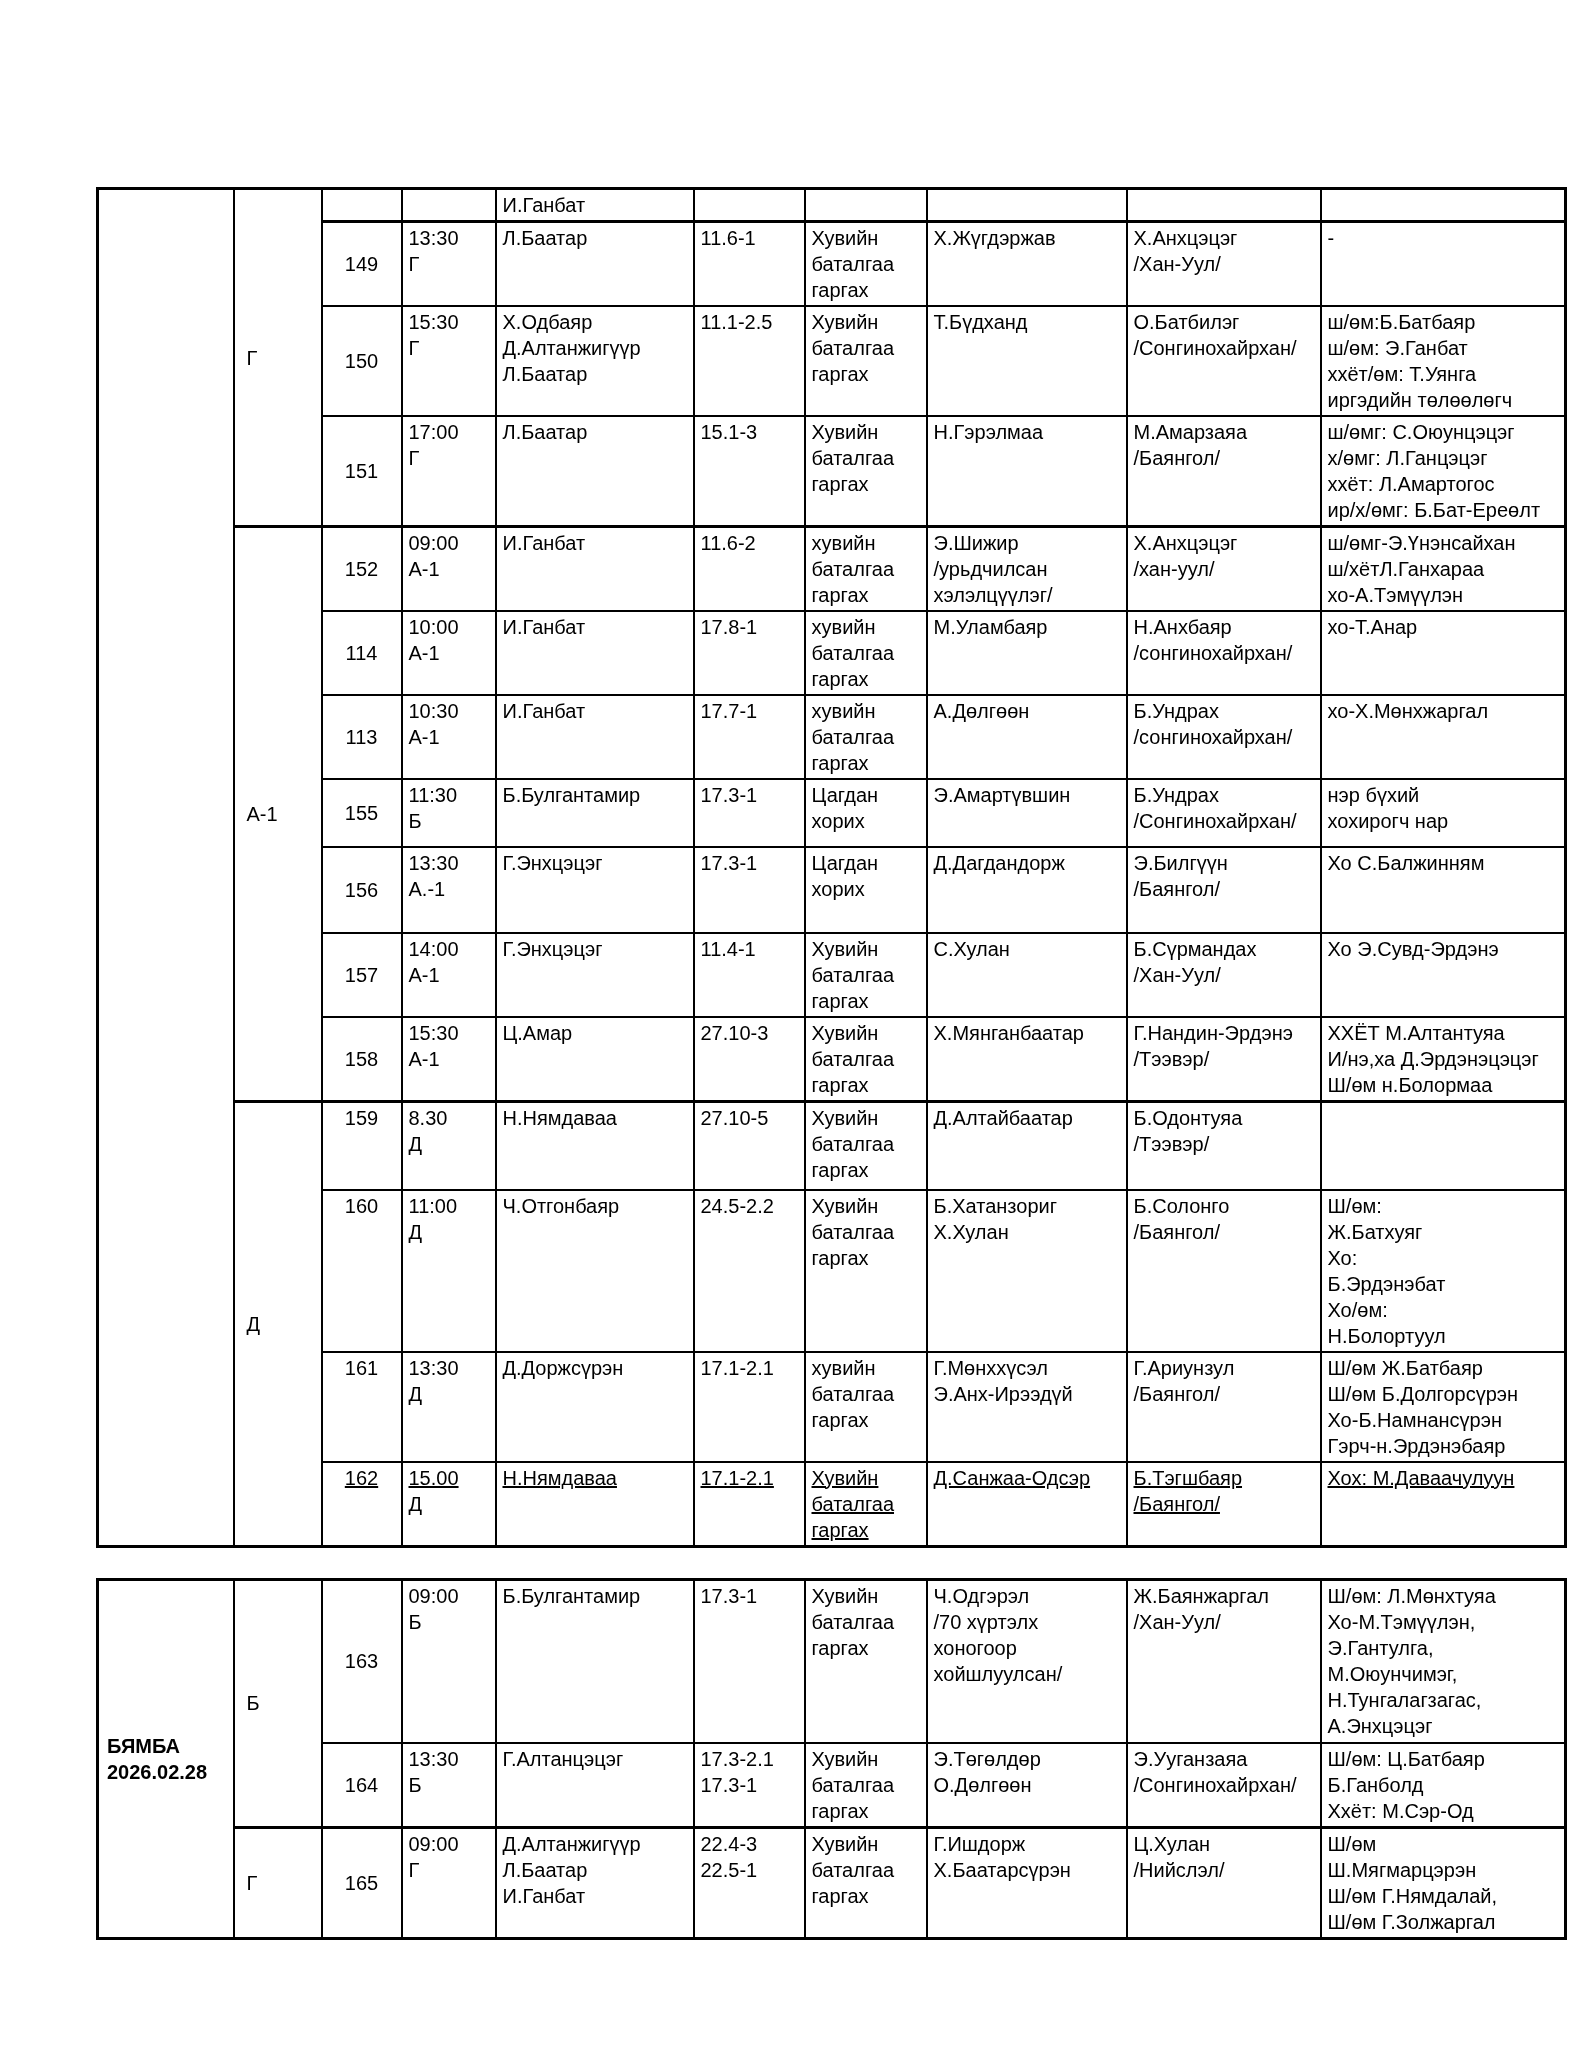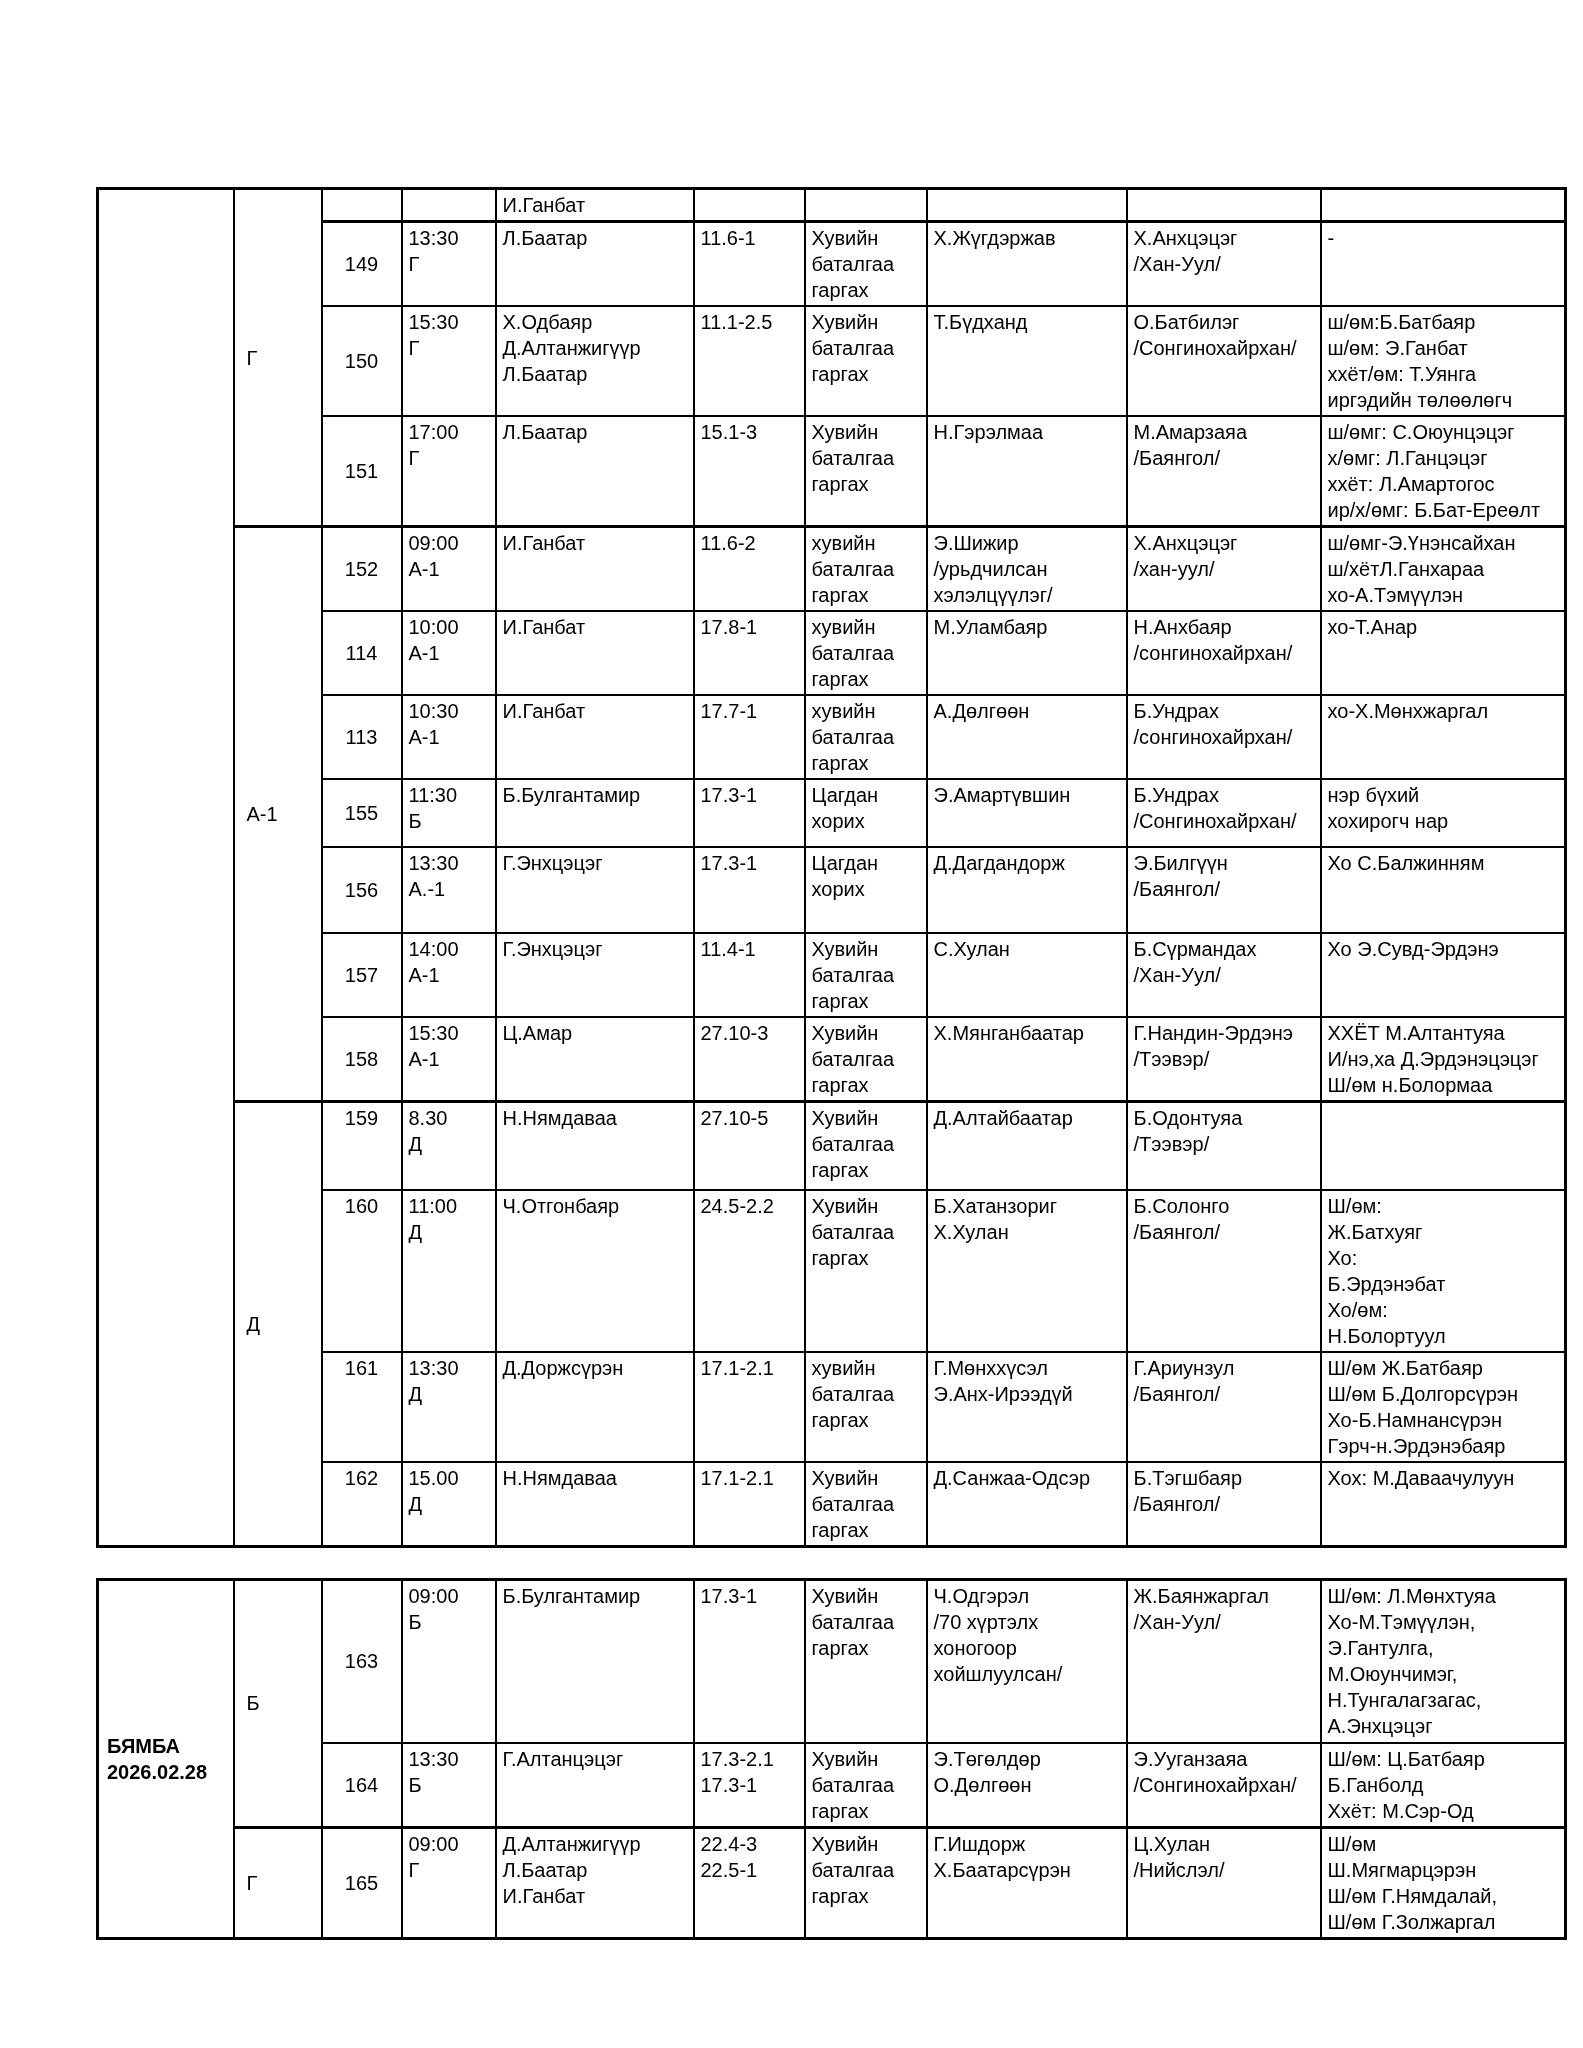--- a/index.html
+++ b/index.html
@@ -269,21 +269,21 @@
 гаргах</td>
           <td class="defendant">Г.Мөнххүсэл
 Э.Анх-Ирээдүй</td>
           <td class="prosecutor">Г.Ариунзул
 /Баянгол/</td>
           <td class="participants">Ш/өм Ж.Батбаяр
 Ш/өм Б.Долгорсүрэн
 Хо-Б.Намнансүрэн
 Гэрч-н.Эрдэнэбаяр</td>
         </tr>
-        <tr class="num-top" style="height: 80px;">
+        <tr class="num-top" style="height: 80px; text-decoration: underline;">
           <td class="num">162</td>
           <td class="time">15.00
 Д</td>
           <td class="judge">Н.Нямдаваа</td>
           <td class="case">17.1-2.1</td>
           <td class="type">Хувийн
 баталгаа
 гаргах</td>
           <td class="defendant">Д.Санжаа-Одсэр</td>
           <td class="prosecutor">Б.Тэгшбаяр

